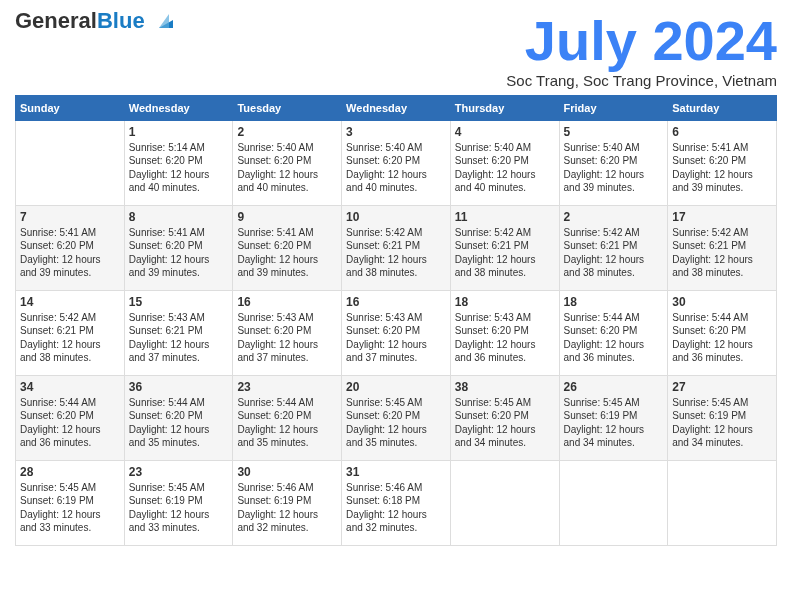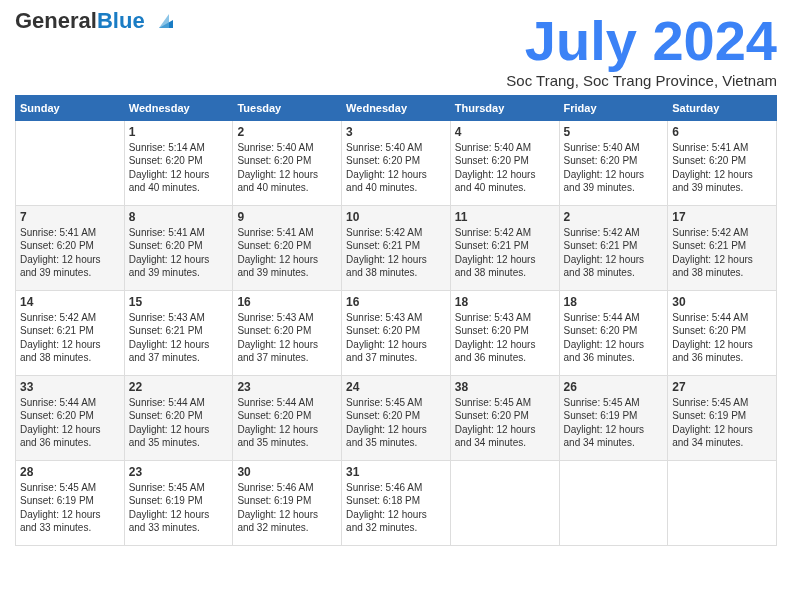--- a/index.html
+++ b/index.html
@@ -263,42 +263,42 @@
         <td>
           <span class="day-num">30</span>
           <div class="cell-text" style="white-space: pre-line;">Sunrise: 5:44 AM
 Sunset: 6:20 PM
 Daylight: 12 hours
 and 36 minutes.</div>
         </td>
       </tr>
       <tr>
         <td>
-          <span class="day-num">33</span>
+          <span class="day-num">34</span>
           <div class="cell-text" style="white-space: pre-line;">Sunrise: 5:44 AM
 Sunset: 6:20 PM
 Daylight: 12 hours
 and 36 minutes.</div>
         </td>
         <td>
-          <span class="day-num">22</span>
+          <span class="day-num">36</span>
           <div class="cell-text" style="white-space: pre-line;">Sunrise: 5:44 AM
 Sunset: 6:20 PM
 Daylight: 12 hours
 and 35 minutes.</div>
         </td>
         <td>
           <span class="day-num">23</span>
           <div class="cell-text" style="white-space: pre-line;">Sunrise: 5:44 AM
 Sunset: 6:20 PM
 Daylight: 12 hours
 and 35 minutes.</div>
         </td>
         <td>
-          <span class="day-num">24</span>
+          <span class="day-num">20</span>
           <div class="cell-text" style="white-space: pre-line;">Sunrise: 5:45 AM
 Sunset: 6:20 PM
 Daylight: 12 hours
 and 35 minutes.</div>
         </td>
         <td>
           <span class="day-num">38</span>
           <div class="cell-text" style="white-space: pre-line;">Sunrise: 5:45 AM
 Sunset: 6:20 PM
 Daylight: 12 hours

